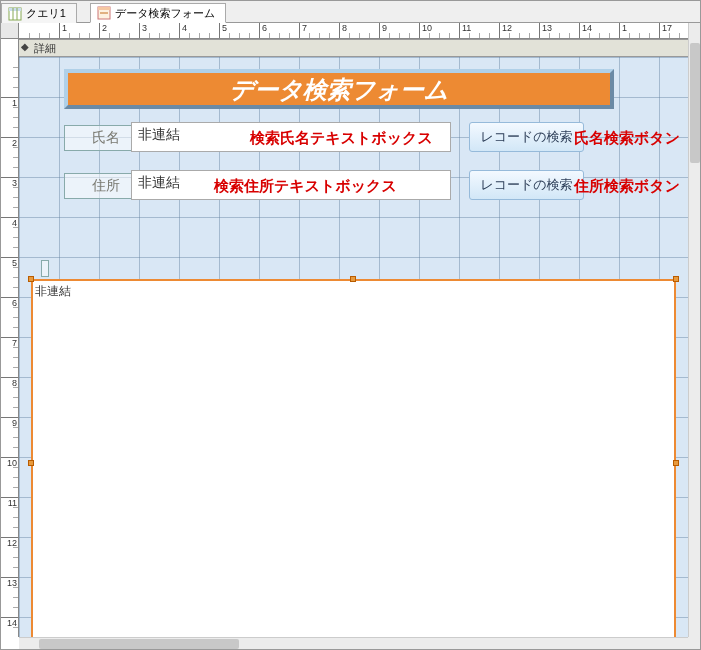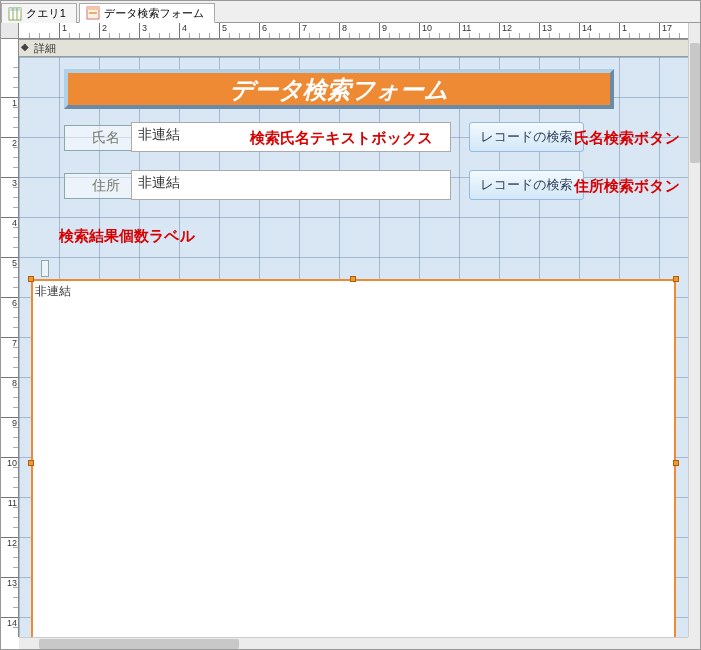--- a/index.html
+++ b/index.html
@@ -21,21 +21,21 @@
     align-items: flex-end;
   }
   .tab {
     display: flex;
     align-items: center;
     gap: 4px;
     padding: 2px 10px 2px 6px;
     border: 1px solid #aaa;
     border-bottom: none;
     background: #f5f5f5;
-    margin-right: 2px;
+    margin-right: 13px;
     font-size: 11px;
     cursor: pointer;
     position: relative;
     top: 1px;
     height: 20px;
   }
   .tab.active {
     background: #fff;
     border-bottom: 1px solid #fff;
   }
@@ -442,23 +442,23 @@
     <div class="listbox">
       <div class="listbox-inner">非連結</div>
     </div>
     <div class="sel-handle" style="left:9px; top:219px;"></div>
     <div class="sel-handle" style="left:331px; top:219px;"></div>
     <div class="sel-handle" style="left:654px; top:219px;"></div>
     <div class="sel-handle" style="left:9px; top:403px;"></div>
     <div class="sel-handle" style="left:654px; top:403px;"></div>
 
     <div class="annot" style="left:195px; top:72px;margin-left:36px;">検索氏名テキストボックス</div>
+    <div class="annot" style="left:195px; top:120px;">検索住所テキストボックス</div>
     <div class="annot" style="left:555px; top:72px;">氏名検索ボタン</div>
     <div class="annot" style="left:555px; top:120px;">住所検索ボタン</div>
-    <div class="annot" style="left:40px; top:170px;">検索結果個数ラベル</div>
   </div>
 </div>
 
 <div class="scrollbar-v">
     <div class="thumb"></div>
   </div>
 <div class="scrollbar-h">
     <div class="thumb"></div>
   </div>
 <div class="scroll-corner"></div>

